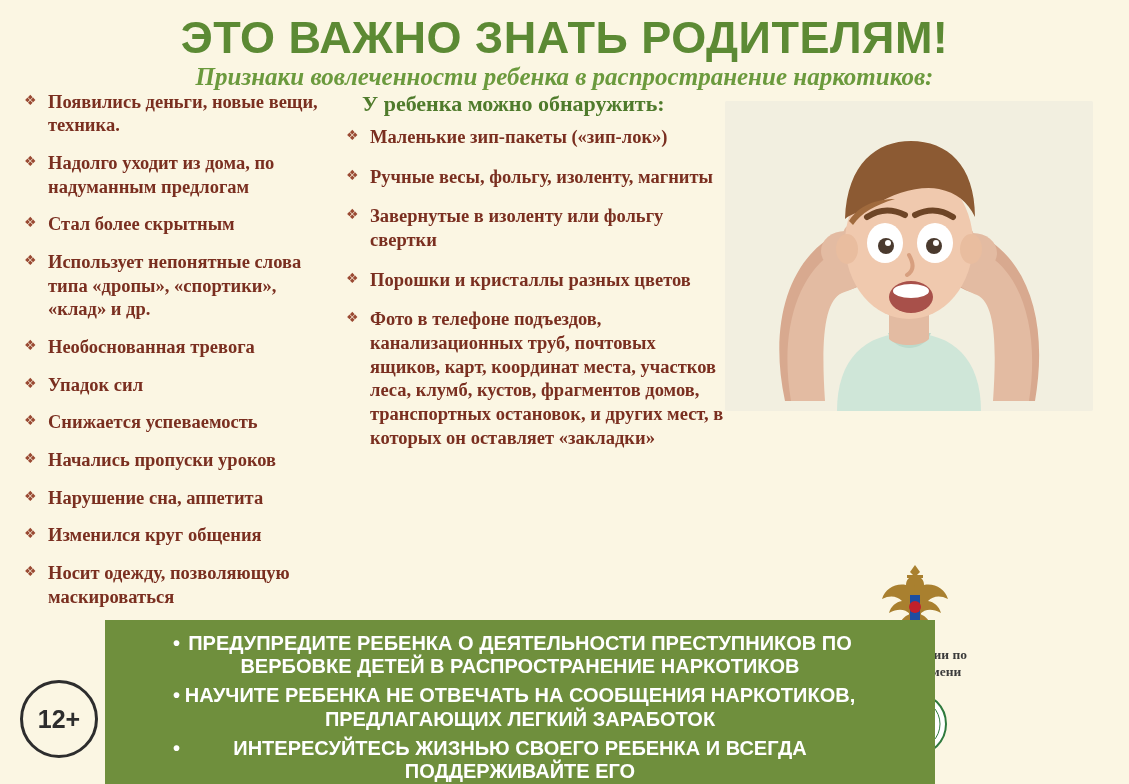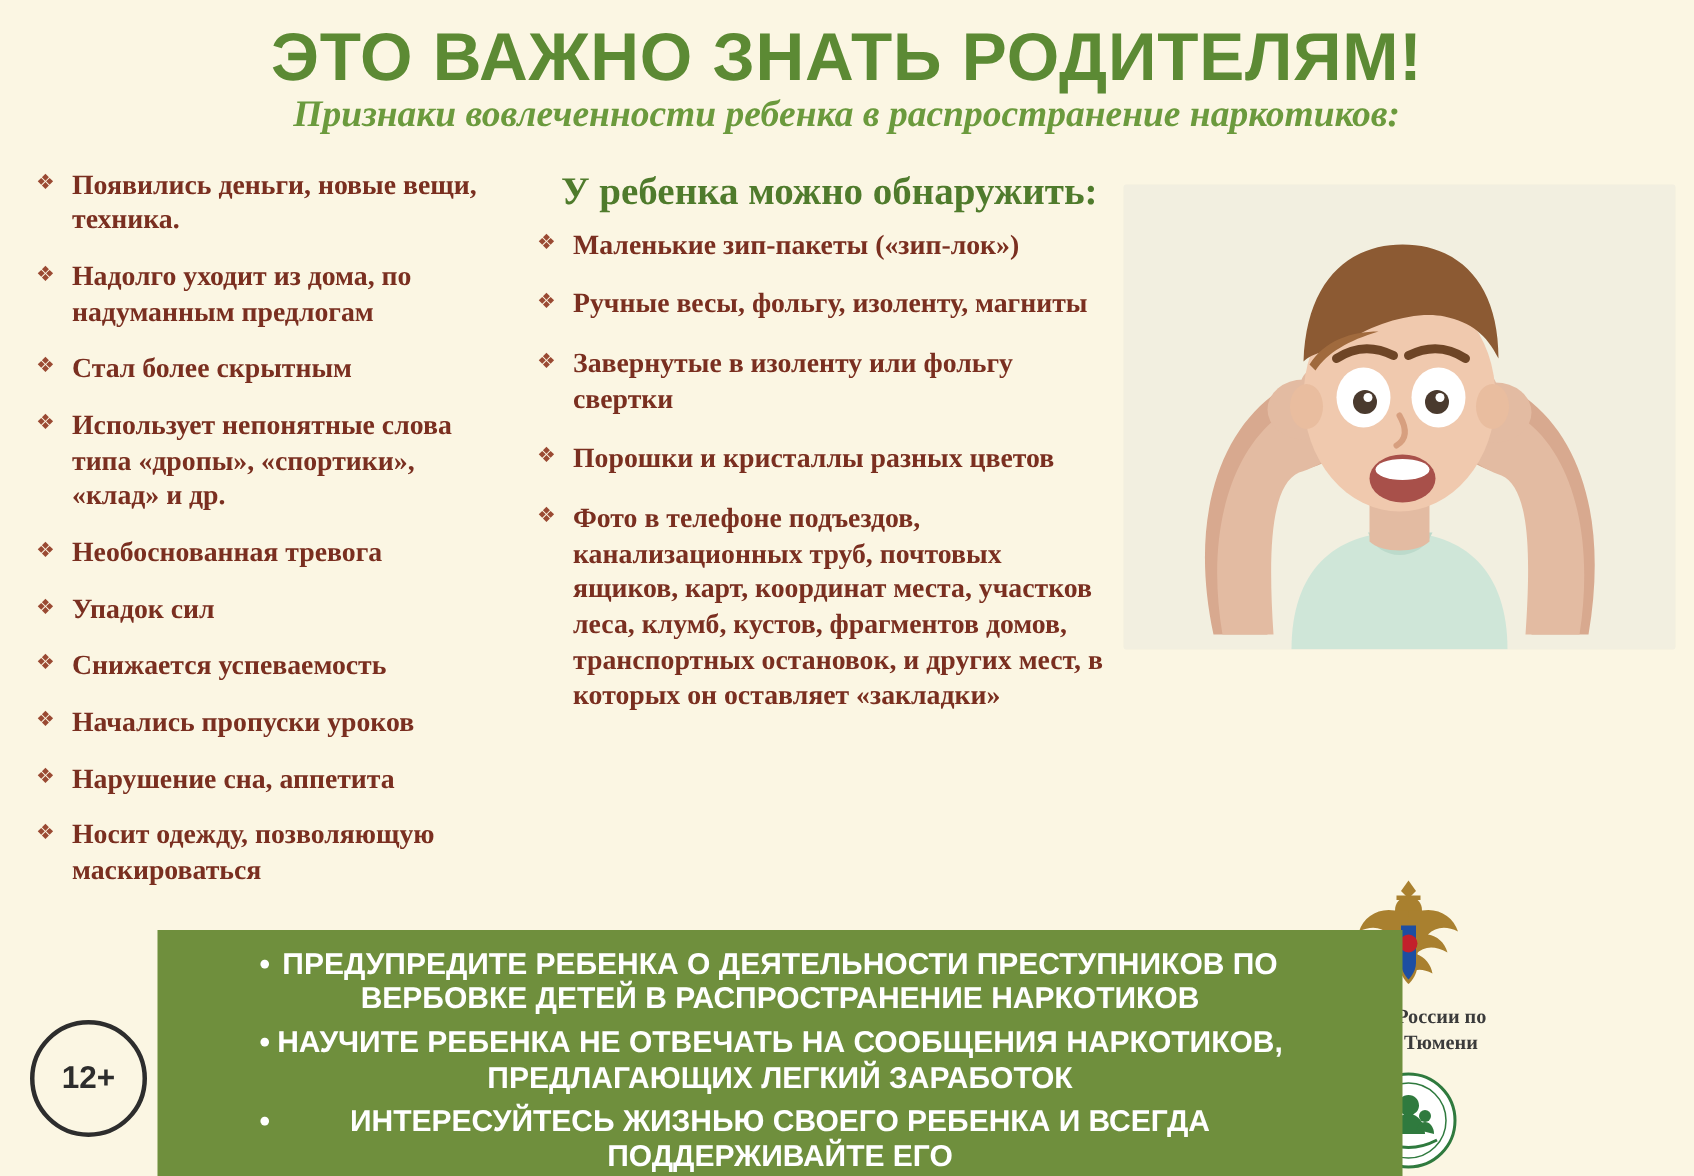--- a/index.html
+++ b/index.html
@@ -43,45 +43,43 @@
     font-weight: bold;
     font-size: 25px;
     color: #6b9a3d;
     margin: 2px 0 0 0;
     line-height: 1.1;
   }
 
   
   .columns {
     position: relative;
-    margin-top: 22px;
     display: flex;
     align-items: flex-start;
-    justify-content: space-between;
   }
   .col-left {
     width: 330px;
     padding-left: 22px;
     box-sizing: border-box;
   }
   .col-mid {
     width: 395px;
     padding-left: 14px;
     box-sizing: border-box;
   }
   .col-right {
     width: 380px;
     position: relative;
     box-sizing: border-box;
   }
 
   .mid-heading {
     font-family: "Liberation Serif", serif;
     font-weight: bold;
-    font-size: 26px;
+    font-size: 22px;
     color: #4f7b2c;
     margin: 0 0 10px 18px;
     line-height: 1.15;
   }
 
   ul.checklist {
     list-style: none;
     margin: 0;
     padding: 0;
   }
@@ -179,21 +177,21 @@
     top: 680px;
     width: 78px;
     height: 78px;
     border: 3px solid #2d2d2d;
     border-radius: 50%;
     display: flex;
     align-items: center;
     justify-content: center;
     font-family: "Liberation Sans", sans-serif;
     font-weight: bold;
-    font-size: 21px;
+    font-size: 25px;
     color: #2d2d2d;
     box-sizing: border-box;
   }
 </style>
 </head>
 <body>
 
 <div class="poster">
 
   <div class="header">
@@ -207,20 +205,21 @@
       <ul class="checklist">
         <li>Появились деньги, новые вещи, техника.</li>
         <li>Надолго уходит из дома, по надуманным предлогам</li>
         <li>Стал более скрытным</li>
         <li>Использует непонятные слова типа «дропы», «спортики», «клад» и др.</li>
         <li>Необоснованная тревога</li>
         <li>Упадок сил</li>
         <li>Снижается успеваемость</li>
         <li>Начались пропуски уроков</li>
         <li>Нарушение сна, аппетита</li>
+        <li>Изменился круг общения</li>
         <li>Носит одежду, позволяющую маскироваться</li>
       </ul>
     </div>
 
     <div class="col-mid">
       <div class="mid-heading">У ребенка можно обнаружить:</div>
       <ul class="checklist">
         <li>Маленькие зип-пакеты («зип-лок»)</li>
         <li>Ручные весы, фольгу, изоленту, магниты</li>
         <li>Завернутые в изоленту или фольгу свертки</li>

